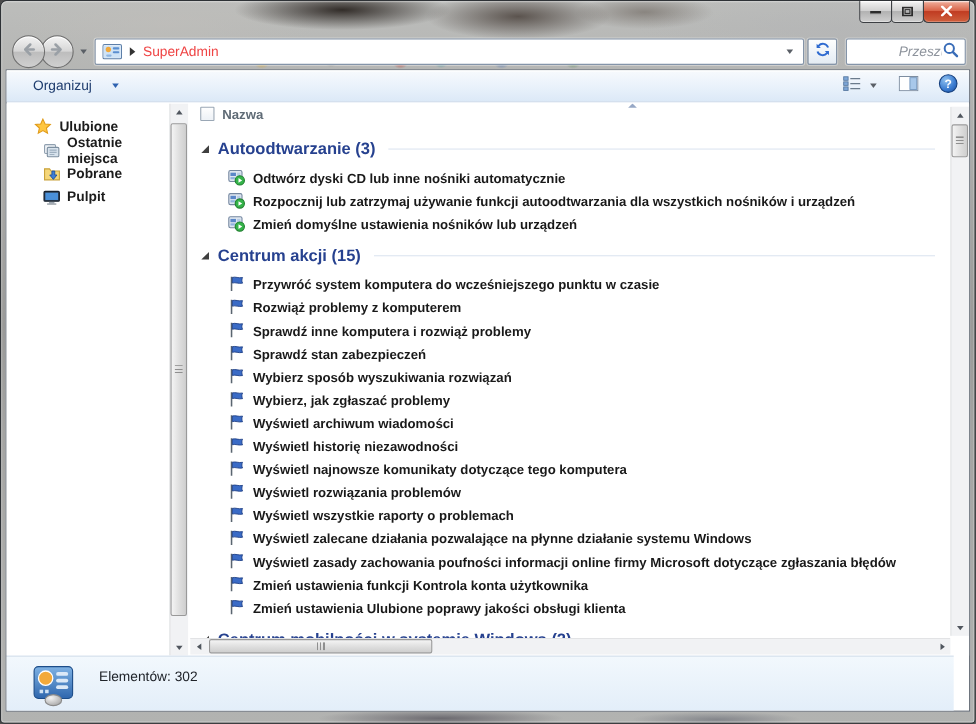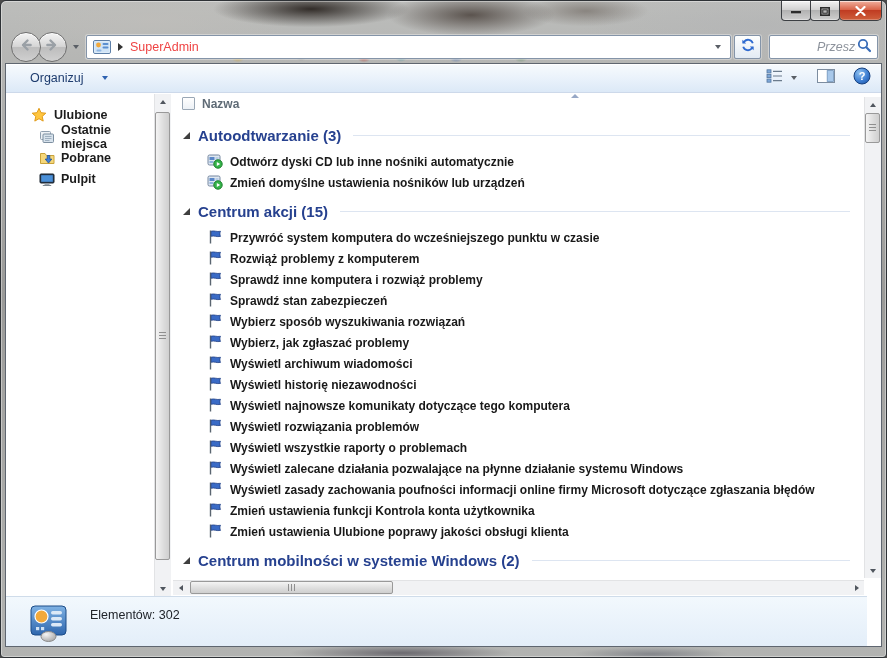--- a/index.html
+++ b/index.html
@@ -310,20 +310,33 @@
                 <svg width="16" height="16" viewBox="0 0 16 16">
                   <rect x="1" y="2" width="12" height="10" rx="1.5" fill="#dfe7f0" stroke="#7487a0"></rect>
                   <rect x="2.5" y="4" width="5" height="3" fill="#5b87c8"></rect>
                   <rect x="2.5" y="8" width="4" height="2" fill="#90b2dd"></rect>
                   <rect x="8.5" y="4" width="3" height="6" fill="#b8cde6"></rect>
                   <circle cx="11" cy="11" r="4.2" fill="#35b44a" stroke="#1d7f2c"></circle>
                   <path d="M9.8 8.9v4.2l3.4-2.1z" fill="#fff"></path>
                 </svg>
               </span>
               <span>Odtwórz dyski CD lub inne nośniki automatycznie</span>
+            </div>
+            <div class="item">
+              <span class="ic">
+                <svg width="16" height="16" viewBox="0 0 16 16">
+                  <rect x="1" y="2" width="12" height="10" rx="1.5" fill="#dfe7f0" stroke="#7487a0"></rect>
+                  <rect x="2.5" y="4" width="5" height="3" fill="#5b87c8"></rect>
+                  <rect x="2.5" y="8" width="4" height="2" fill="#90b2dd"></rect>
+                  <rect x="8.5" y="4" width="3" height="6" fill="#b8cde6"></rect>
+                  <circle cx="11" cy="11" r="4.2" fill="#35b44a" stroke="#1d7f2c"></circle>
+                  <path d="M9.8 8.9v4.2l3.4-2.1z" fill="#fff"></path>
+                </svg>
+              </span>
+              <span>Rozpocznij lub zatrzymaj używanie funkcji autoodtwarzania dla wszystkich nośników i urządzeń</span>
             </div>
             <div class="item">
               <span class="ic">
                 <svg width="16" height="16" viewBox="0 0 16 16">
                   <rect x="1" y="2" width="12" height="10" rx="1.5" fill="#dfe7f0" stroke="#7487a0"></rect>
                   <rect x="2.5" y="4" width="5" height="3" fill="#5b87c8"></rect>
                   <rect x="2.5" y="8" width="4" height="2" fill="#90b2dd"></rect>
                   <rect x="8.5" y="4" width="3" height="6" fill="#b8cde6"></rect>
                   <circle cx="11" cy="11" r="4.2" fill="#35b44a" stroke="#1d7f2c"></circle>
                   <path d="M9.8 8.9v4.2l3.4-2.1z" fill="#fff"></path>

